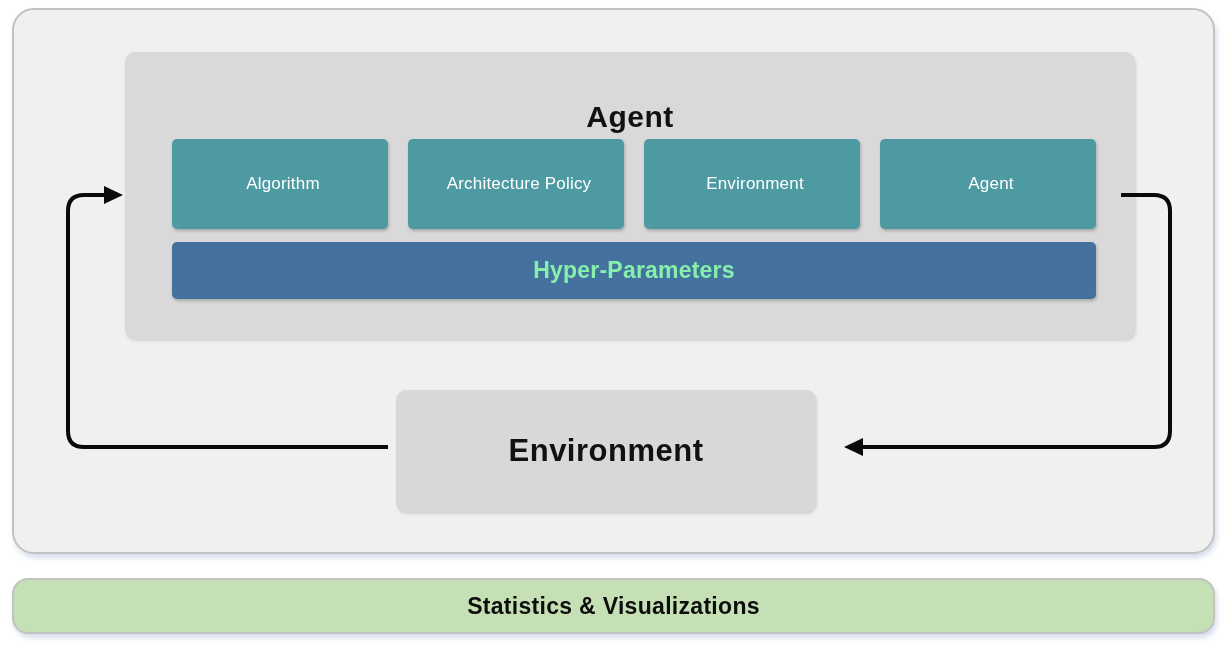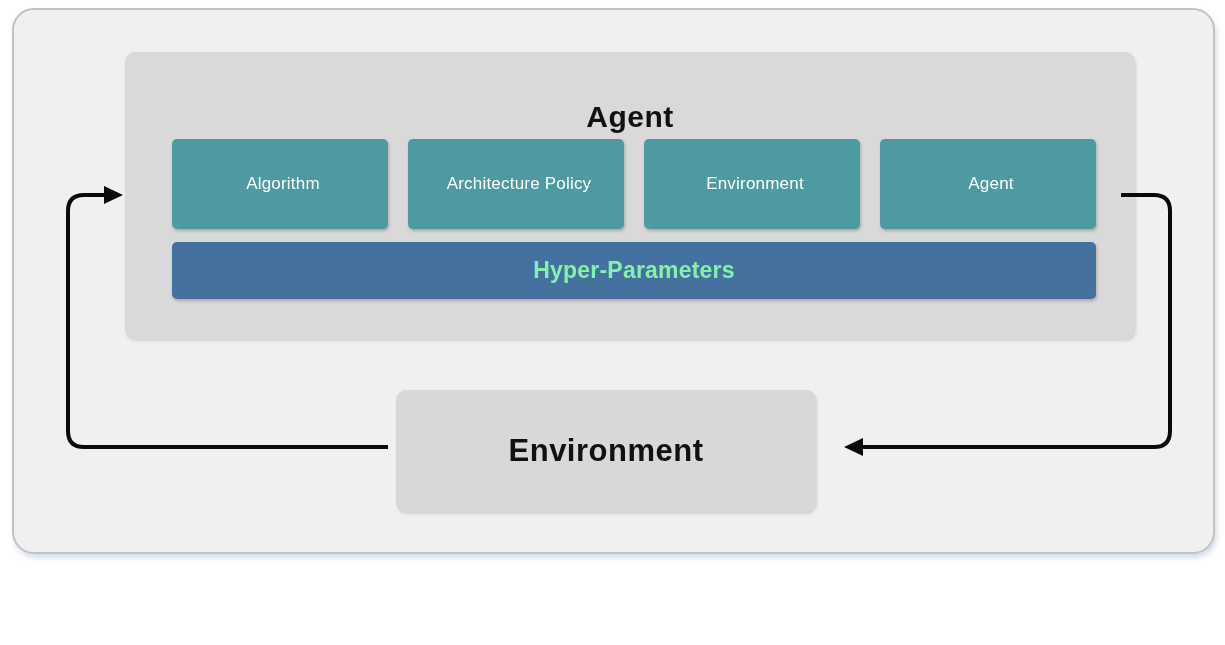--- a/index.html
+++ b/index.html
@@ -138,14 +138,17 @@
 
   <svg class="arrows" viewBox="0 0 1225 645" xmlns="http://www.w3.org/2000/svg">
 
     <path class="arrow-line" d="M 388 447 L 84 447 Q 68 447 68 431 L 68 211 Q 68 195 84 195 L 106 195"></path>
     <polygon class="arrow-head" points="123,195 104,186 104,204"></polygon>
 
     <path class="arrow-line" d="M 1121 195 L 1154 195 Q 1170 195 1170 211 L 1170 431 Q 1170 447 1154 447 L 861 447"></path>
     <polygon class="arrow-head" points="844,447 863,438 863,456"></polygon>
   </svg>
 
+  <div class="stats-bar">
+    <span>Statistics &amp; Visualizations</span>
+  </div>
 
 </div>
 
 </body></html>

